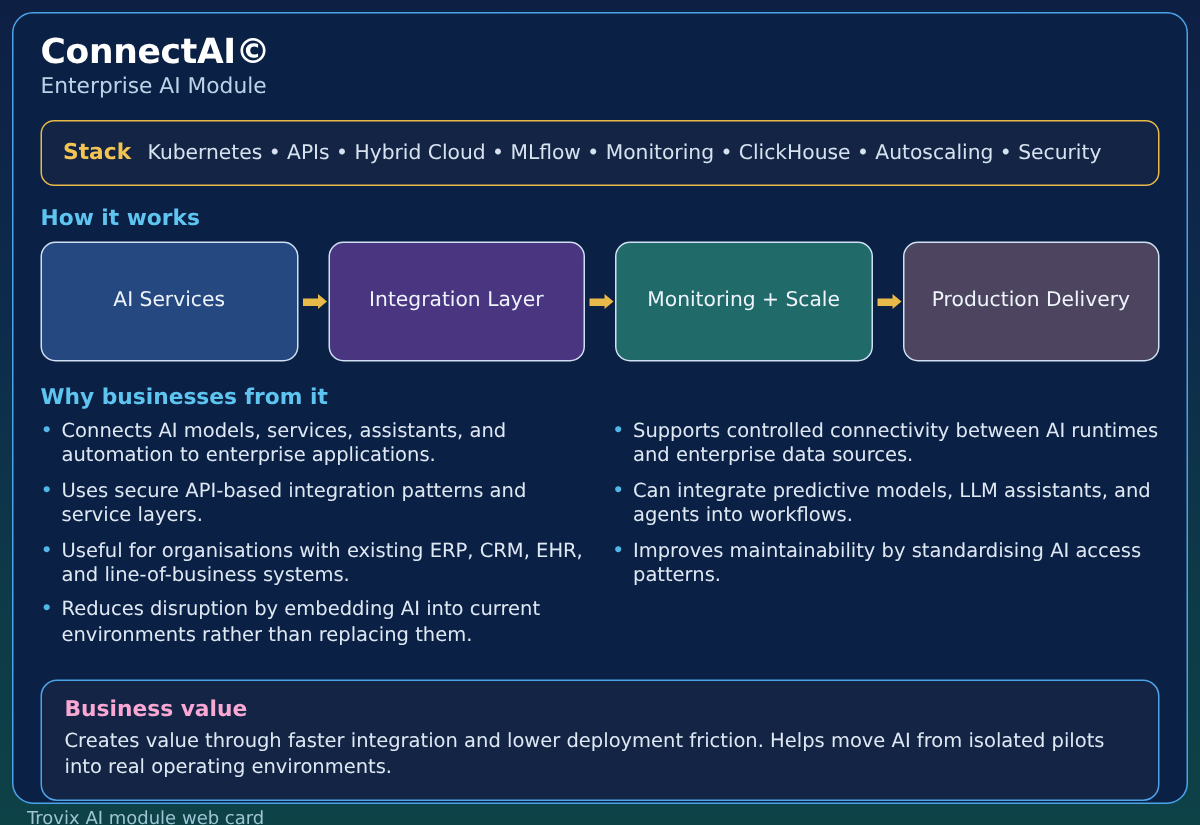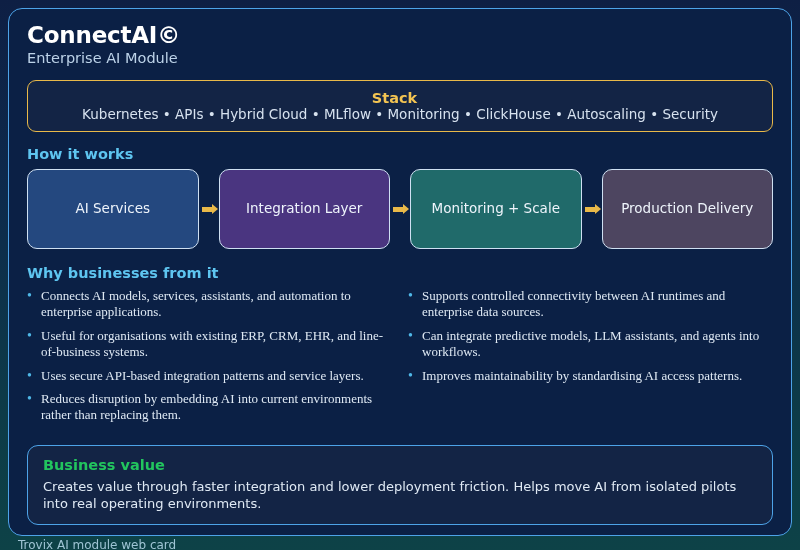--- a/index.html
+++ b/index.html
@@ -54,21 +54,20 @@
   .stack-bar {
     box-sizing: border-box;
     border: 1.3px solid #e9b949;
     border-radius: 9px;
     background: #132445;
     padding: 9px 14px;
     min-height: 44px;
     display: flex;
     align-items: center;
     margin-bottom: 14px;
-    flex-direction: column;
   }
   .stack-label {
     color: #f3c452;
     font-weight: bold;
     font-size: 14.5px;
     margin-right: 11px;
     white-space: nowrap;
   }
   .stack-items {
     color: #d7e2ef;
@@ -127,21 +126,20 @@
     border-top: 5.5px solid transparent;
     border-bottom: 5.5px solid transparent;
     border-left: 6px solid #e9b949;
   }
 
   
   .benefits-cols {
     display: flex;
     gap: 16px;
     margin-bottom: 14px;
-    font-family: Liberation Serif, serif;
   }
   .benefits-col {
     flex: 1 1 0;
   }
   ul.bullets {
     list-style: none;
     margin: 0;
     padding: 0;
   }
   ul.bullets li {
@@ -163,21 +161,21 @@
 
   
   .value-box {
     box-sizing: border-box;
     border: 1.2px solid #4da3e8;
     border-radius: 11px;
     background: #132445;
     padding: 11px 15px 12px 15px;
   }
   .value-title {
-    color: #22c55e;
+    color: #f9a8d4;
     font-weight: bold;
     font-size: 14.5px;
     margin-bottom: 6px;
   }
   .value-text {
     color: #dfe9f4;
     font-size: 13px;
     line-height: 1.3;
   }
 
@@ -224,22 +222,22 @@
         <span>Production Delivery</span>
       </div>
     </div>
 
     <div class="section-heading">Why businesses from it</div>
 
     <div class="benefits-cols">
       <div class="benefits-col">
         <ul class="bullets">
           <li>Connects AI models, services, assistants, and automation to enterprise applications.</li>
+          <li>Uses secure API-based integration patterns and service layers.</li>
           <li>Useful for organisations with existing ERP, CRM, EHR, and line-of-business systems.</li>
-          <li>Uses secure API-based integration patterns and service layers.</li>
           <li>Reduces disruption by embedding AI into current environments rather than replacing them.</li>
         </ul>
       </div>
       <div class="benefits-col">
         <ul class="bullets">
           <li>Supports controlled connectivity between AI runtimes and enterprise data sources.</li>
           <li>Can integrate predictive models, LLM assistants, and agents into workflows.</li>
           <li>Improves maintainability by standardising AI access patterns.</li>
         </ul>
       </div>

